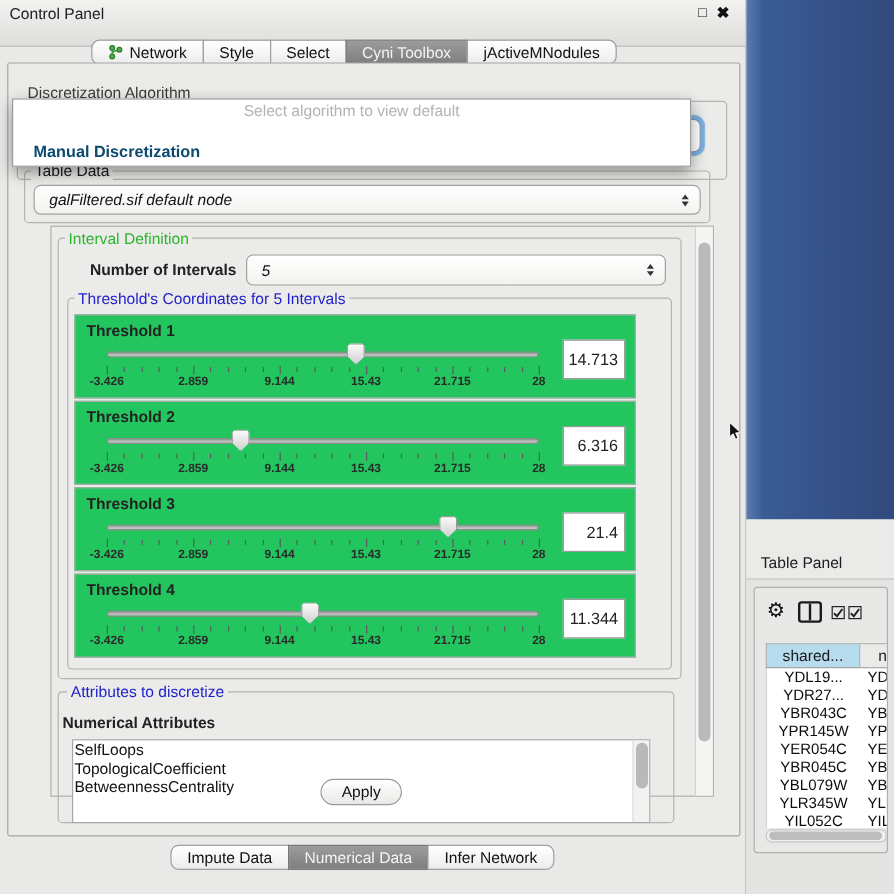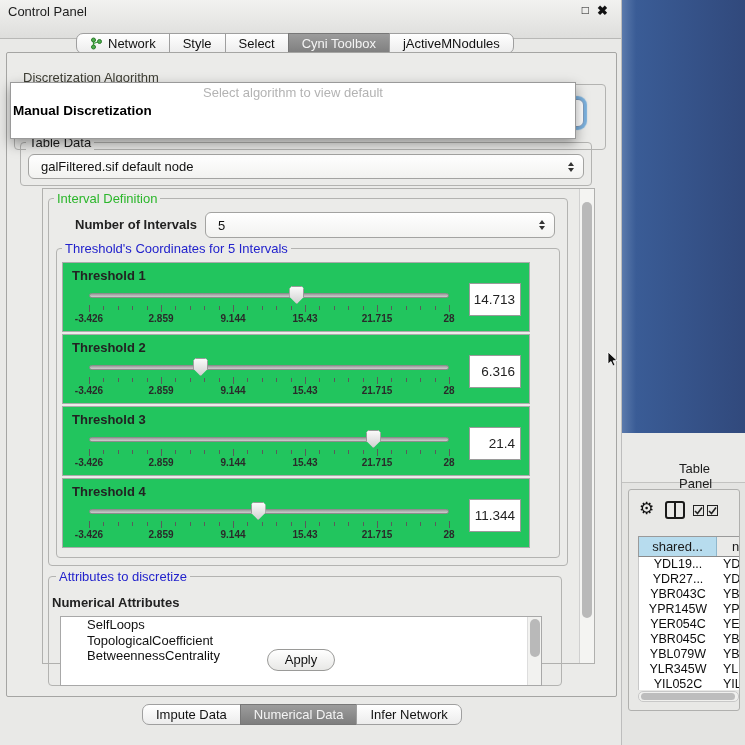--- a/index.html
+++ b/index.html
@@ -28,27 +28,27 @@
 
   .group { position:absolute; border:1px solid #b3b3b1; border-radius:4px; }
   .group-label { position:absolute; background:#ebebe9; padding:0 3px; font-size:13px; line-height:15px; }
 
   
   .algo-group { left:14px; top:84px; width:592px; height:66px; }
   .algo-label { left:20px; top:70px; color:#3d3d33; z-index:2; }
   .algo-combo { position:absolute; left:28px; top:99px; width:556px; height:28px; background:#fff; border:1px solid #7d9cbf; border-radius:6px; box-shadow:0 0 1px 3px #7ab0dd; z-index:1; }
   .popup { position:absolute; left:10px; top:82px; width:566px; height:57px; background:#ffffff; border:1px solid #9a9a9a; box-shadow:0 5px 12px rgba(0,0,0,.38); z-index:5; }
   .popup-hint { height:19px; line-height:19px; text-align:center; color:#b3b3b3; font-size:13px; }
-  .popup-item { height:18px; line-height:18px; padding-left:2px; font-size:13.5px; color:#000000; }
+  .popup-item { height:18px; line-height:18px; padding-left:17px; font-size:13.5px; color:#0c4a6e;margin-top:16px; }
   .popup-item.bold { font-weight:bold; }
 
   
   .tabledata-group { left:20px; top:142px; width:572px; height:44px; }
   .tabledata-label { left:26px; top:135px; color:#1a1a1a; z-index:1; }
-  .combo { position:absolute; background:linear-gradient(#ffffff,#f2f2f0); border:1px solid #a3a3a1; border-radius:6px; display:flex; align-items:center; }
+  .combo { position:absolute; background:linear-gradient(#ffffff,#f2f2f0); border:1px solid #a3a3a1; border-radius:6px; display:flex; align-items:center;font-style:italic; }
   .combo-text { padding-left:12px; font-size:13px; color:#111; flex:1; }
   .stepper { width:9px; margin-right:8px; display:flex; flex-direction:column; align-items:center; gap:2px; }
   .stepper .up { width:0; height:0; border-left:3.5px solid transparent; border-right:3.5px solid transparent; border-bottom:4.5px solid #333; }
   .stepper .down { width:0; height:0; border-left:3.5px solid transparent; border-right:3.5px solid transparent; border-top:4.5px solid #333; }
   .td-combo { left:28px; top:154px; width:556px; height:25px; }
 
   
   .viewport { position:absolute; left:42px; top:188px; width:553px; height:476px; border:1px solid #b0b0ae; background:#ebebe9; overflow:hidden; }
   .vscroll { position:absolute; left:579px; top:189px; width:15px; height:474px; background:#f4f4f2; border-left:1px solid #d0d0d0; }
   .vscroll-thumb { position:absolute; left:2px; top:13px; width:10px; height:416px; background:#b9b9b9; border-radius:5px; }
@@ -70,32 +70,32 @@
   .tick { position:absolute; top:0; width:1px; background:#5a5a5a; }
   .tick.major { height:7px; } .tick.minor { height:4px; top:1px; }
   .tick-labels { position:absolute; left:0; top:28px; width:360px; height:12px; }
   .tick-lab { position:absolute; transform:translateX(-50%); font-size:10px; font-weight:bold; color:#2a2a2a; white-space:nowrap; }
   .t-value { position:absolute; right:8px; top:20px; width:52px; height:33px; background:#fff; border:1px solid #9a9a9a; font-size:13.5px; text-align:right; line-height:31px; padding-right:5px; }
 
   .attr-group { left:48px; top:576px; width:514px; height:110px; }
   .attr-label { left:56px; top:569px; color:#2222cc; }
   .attr-header { position:absolute; left:52px; top:595px; font-weight:bold; font-size:13px; z-index:2;}
   .attr-list { position:absolute; left:60px; top:616px; width:482px; height:70px; background:#fff; border:1px solid #a8a8a8; overflow:hidden; }
-  .attr-item { padding-left:26px; height:15.5px; line-height:15.5px; font-size:13px; color:#111; }
+  .attr-item { padding-left:1px; height:15.5px; line-height:15.5px; font-size:13px; color:#111; }
   .attr-scroll { position:absolute; right:0; top:0; width:14px; height:100%; background:#f2f2f0; border-left:1px solid #ddd; }
   .attr-thumb { position:absolute; left:2px; top:2px; width:10px; height:38px; background:#b9b9b9; border-radius:5px; }
 
   .apply-btn { position:absolute; left:267px; top:649px; width:68px; height:22px; background:linear-gradient(#ffffff,#e8e8e6); border:1px solid #9a9a98; border-radius:11px; font-size:13px; text-align:center; line-height:20px; color:#111; }
 
   
   .blue-frame { position:absolute; left:622px; top:0; width:123px; height:433px; background:linear-gradient(90deg,#5b7aac 0px,#3a5c96 14px,#31497c 100%); }
 
   .tp-region { position:absolute; left:622px; top:433px; width:123px; height:312px; background:#e4e4e2; }
   .tp-titlebar { position:absolute; left:0; top:0; width:100%; height:50px; background:#eaeae8; border-bottom:1px solid #c2c2c0; }
-  .tp-title { position:absolute; left:12px; top:28px; font-size:13px; color:#1c1c1c;margin-left:45px; }
+  .tp-title { position:absolute; left:12px; top:28px; font-size:13px; color:#1c1c1c; }
   .tp-panel { position:absolute; left:6px; top:56px; width:112px; height:222px; background:#e8e8e6; border:1px solid #b0b0ae; border-radius:3px; overflow:hidden; }
   .tp-toolbar { position:relative; height:44px; }
   .gear-ic { position:absolute; left:10px; top:10px; font-size:17px; color:#111; line-height:17px; }
   .cols-ic { position:absolute; left:36px; top:11px; width:20px; height:18px; border:2px solid #1a1a1a; border-radius:3px; }
   .cols-ic::after { content:""; position:absolute; left:7px; top:0; width:2px; height:14px; background:#1a1a1a; }
   .cb-ic { position:absolute; top:15px; width:11px; height:11px; border:1.5px solid #222; }
   .cb-ic svg { position:absolute; left:0; top:0; }
   .tp-table { position:absolute; left:9px; top:46px; width:101px; overflow:hidden; }
   .tp-inner { width:160px; }
   .thead { display:flex; height:21px; border:1px solid #9a9a9a; border-bottom-color:#8a8a8a; }

